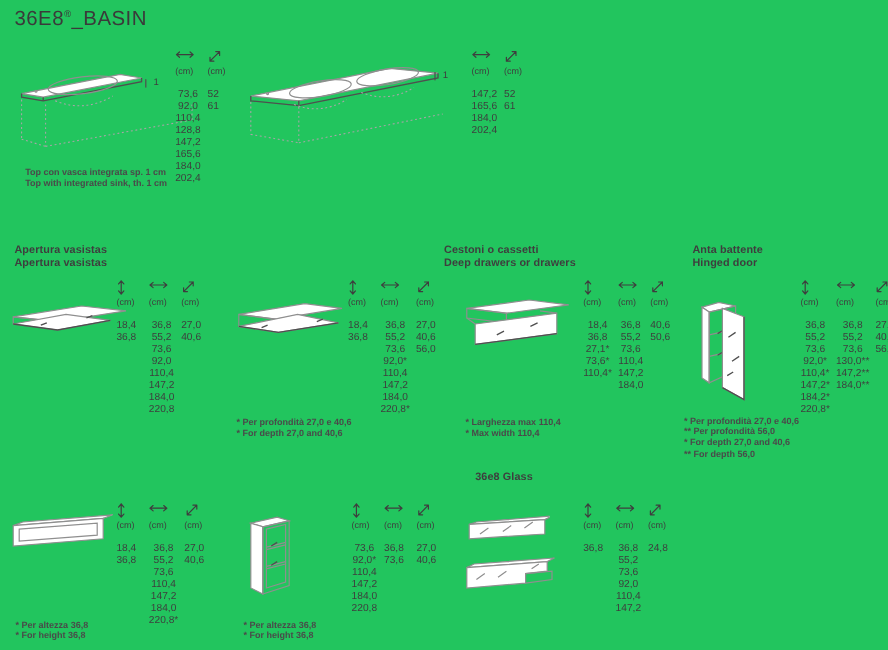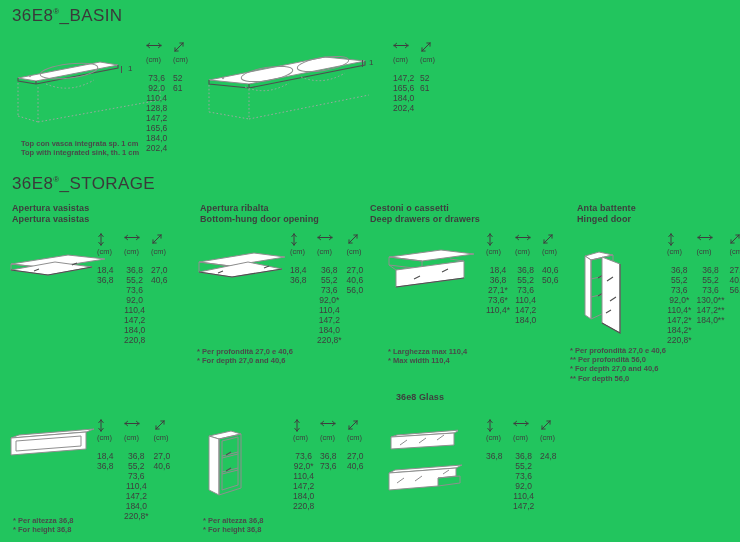--- a/index.html
+++ b/index.html
@@ -129,23 +129,20 @@
           </svg>
         </div>
         <div class="dim-unit">(cm)</div>
         <div>
           <div class="dim-val">52</div>
           <div class="dim-val">61</div>
         </div>
       </div>
     </div>
 
-  <div class="abs sec-title" style="left:12px;top:174px">
-    <span>36E8</span><sup>®</sup><span>_STORAGE</span>
-  </div>
 
   <div class="abs blk-title" style="left:12px;top:203px">
     <div>Apertura vasistas</div>
     <div>Apertura vasistas</div>
   </div>
   <svg class="abs diagram" style="left:8px;top:252px" width="100" height="44" viewBox="0 0 100 44">
     <path class="fw" d="M3,12 L60,3 L97,7 L40,16 Z"></path>
     <path class="ln" d="M3,12 L3,18 L40,22 L40,16 Z"></path>
     <path class="fw" d="M3,18 L40,23 L84,15 L47,10 Z"></path>
     <path class="lnd" d="M3,18 L40,23 L84,15"></path>
@@ -189,24 +186,20 @@
           </svg>
         </div>
         <div class="dim-unit">(cm)</div>
         <div>
           <div class="dim-val">27,0</div>
           <div class="dim-val">40,6</div>
         </div>
       </div>
     </div>
 
-  <div class="abs blk-title" style="left:200px;top:203px">
-    <div>Apertura ribalta</div>
-    <div>Bottom-hung door opening</div>
-  </div>
   <svg class="abs diagram" style="left:196px;top:250px" width="92" height="48" viewBox="0 0 92 48">
     <path class="fw" d="M3,12 L58,3 L89,7 L34,16 Z"></path>
     <path class="ln" d="M3,12 L3,22 L34,26 L34,16 Z"></path>
     <path class="fw" d="M3,22 L36,27 L86,19 L52,12 Z"></path>
     <path class="lnd" d="M3,22 L36,27 L86,19"></path>
     <path class="lnd" d="M22,23 l5,-2 M68,18 l5,-2"></path>
   </svg>
   <div class="abs dims" style="left:290px;top:233px">
       <div class="dim-col">
         <div class="dim-icon">

